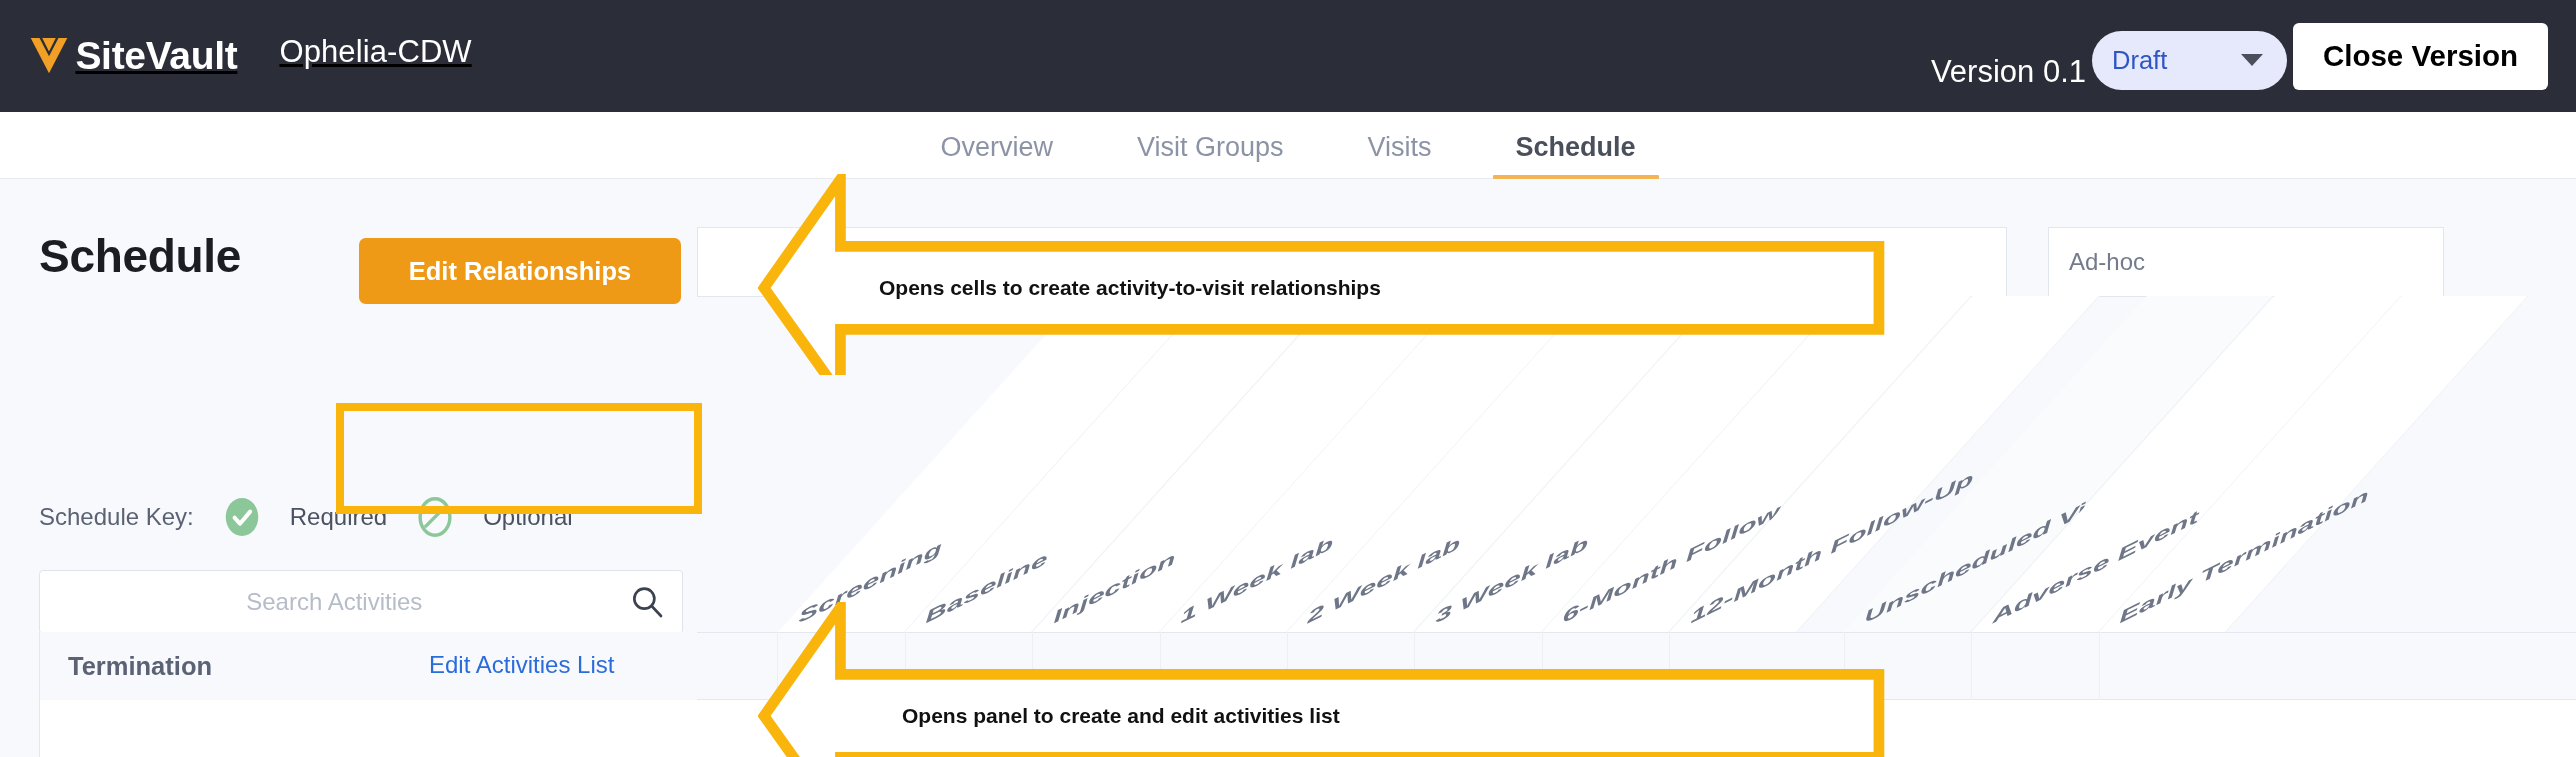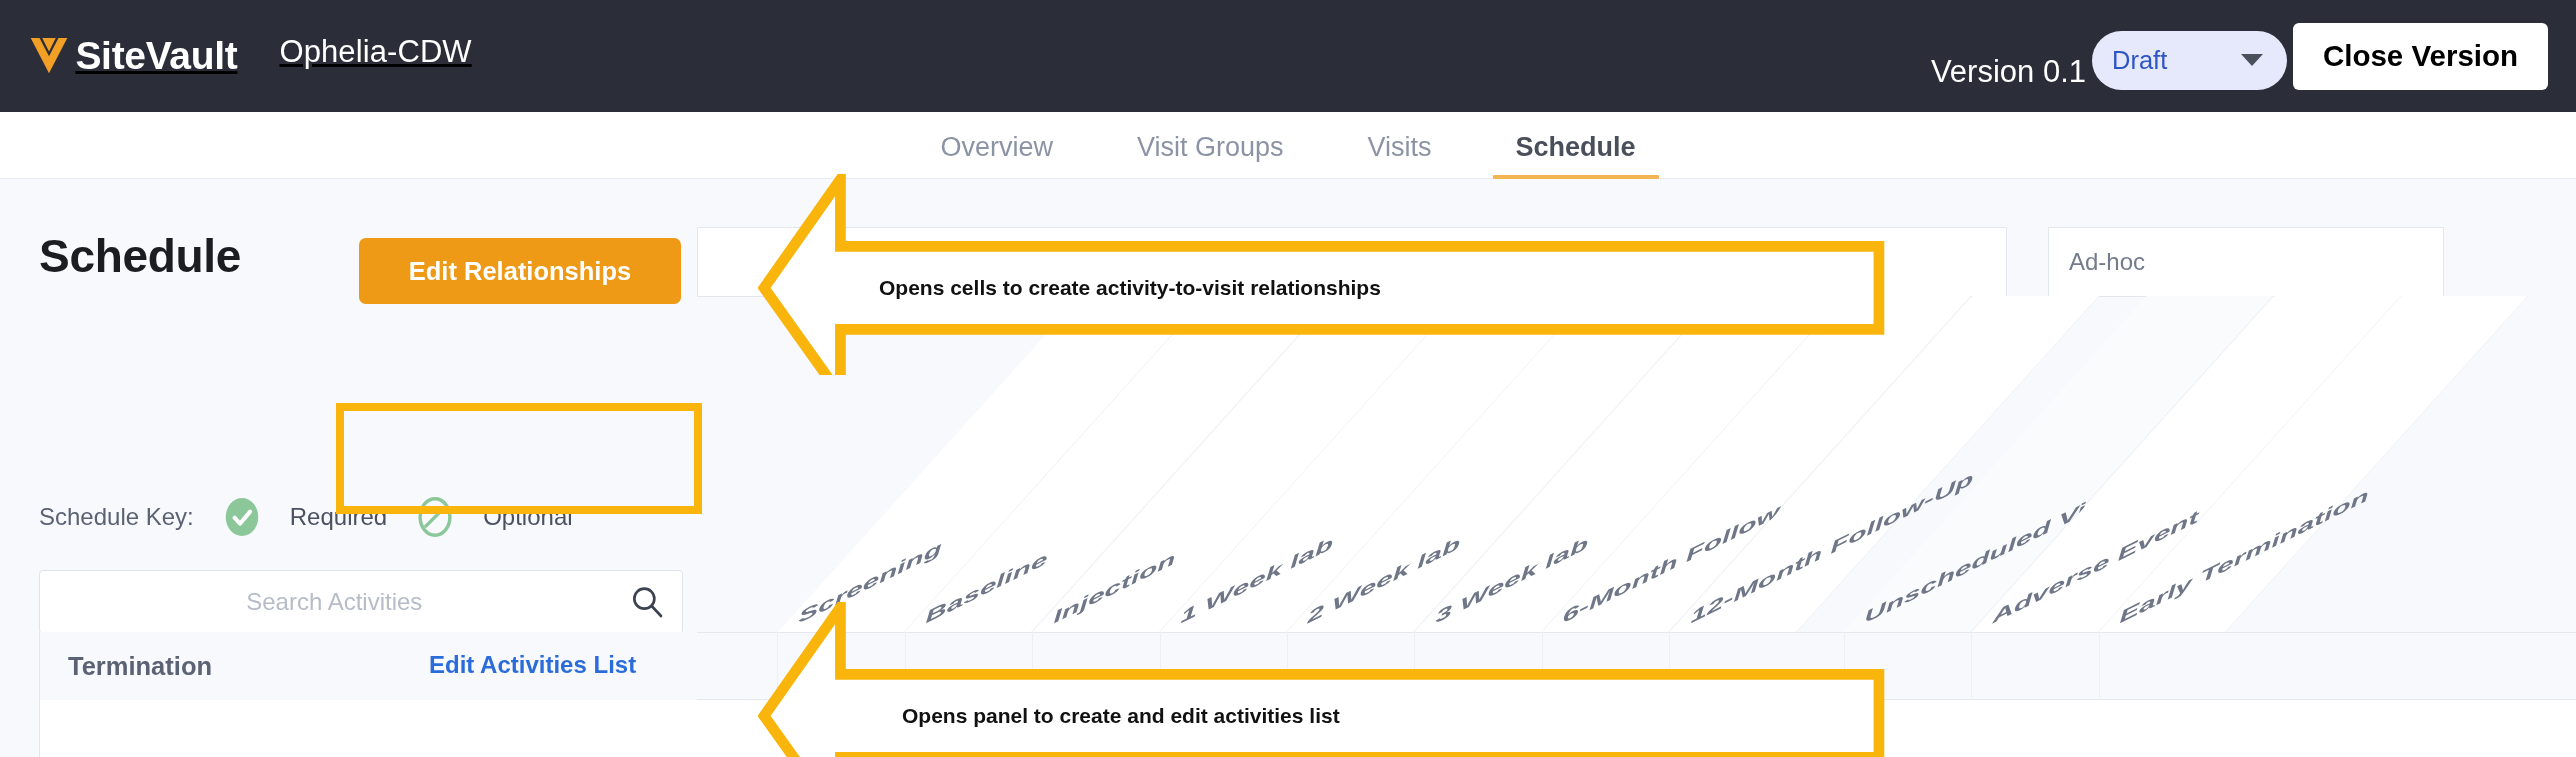--- a/index.html
+++ b/index.html
@@ -148,21 +148,21 @@
     background: #f7f9fc; border-top: 1.3px solid #e4e8ee; border-bottom: 1.3px solid #e4e8ee;
   }
   #activities-head {
     position: absolute; left: 39px; top: 451px; width: 658px; height: 68px;
     background: #f7f9fc; border-left: 1.3px solid #e4e8ee;
     display: flex; align-items: center; padding-left: 28px;
     font-size: 25.5px; font-weight: 700; color: #5a6274;
   }
   #edit-act-link {
     position: absolute; left: 429px; top: 470px;
-    font-size: 24px; font-weight: 700; color: #2b6cdb;
+    font-size: 24px; font-weight: 400; color: #2b6cdb;
     cursor: pointer; text-decoration: none;
   }
   .grid-vline {
     position: absolute; top: 451px; height: 68px; width: 1.3px; background: #eceff4;
   }
   #table-body-row {
     position: absolute; left: 39px; top: 519px; width: 2537px; height: 58px;
     background: #ffffff; border-left: 1.3px solid #e4e8ee;
   }
 

